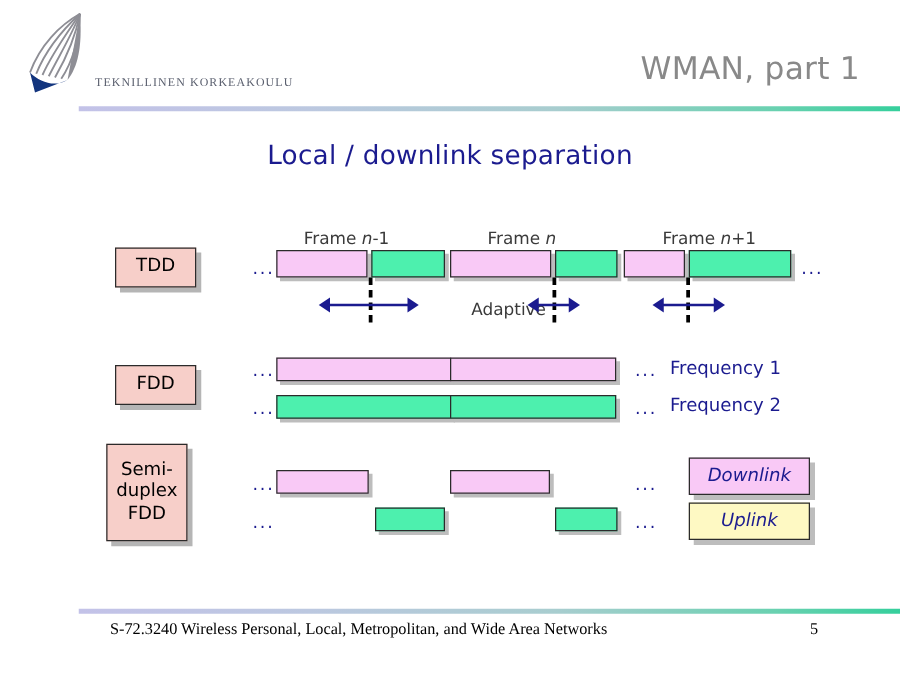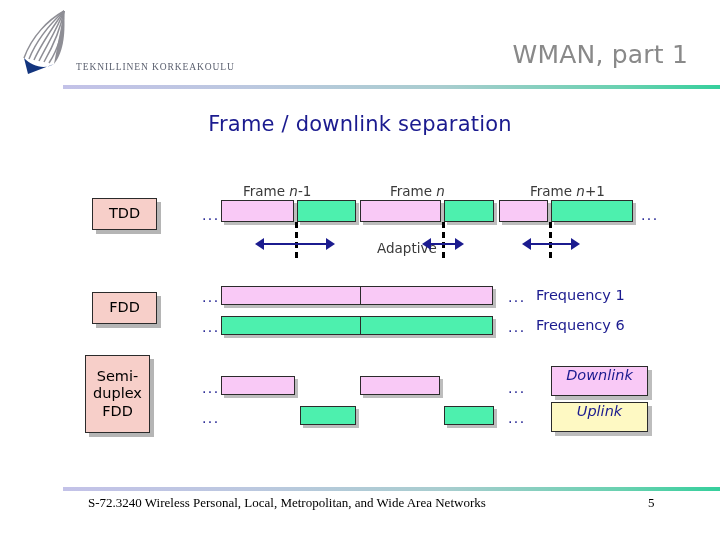--- a/index.html
+++ b/index.html
@@ -144,20 +144,21 @@
   }
 
   .legend-box {
     position: absolute;
     border: 1.3px solid #2b2b2b;
     box-shadow: 4px 4px 0 0 #bdbdbd;
     color: #1b1b8f;
     font-style: italic;
     font-size: 14.5px;
     display: flex;
+    align-items: center;
     justify-content: center;
     box-sizing: border-box;
   }
   .legend-box.dl { background: #f9c9f6; }
   .legend-box.ul { background: #fef9c3; }
 
   
   #footer-text {
     position: absolute;
     left: 88px; top: 495px;
@@ -190,21 +191,21 @@
     </g>
     <path d="M46 3 C48 30, 44 46, 36 56 L46 3 Z" fill="#8e8e95" stroke="none"></path>
     <path d="M6 50 C14 58, 26 62, 36 56 L10 66 Z" fill="#13357e" stroke="none"></path>
   </svg>
 
   <div id="logo-wordmark">TEKNILLINEN KORKEAKOULU</div>
   <div id="slide-title">WMAN, part 1</div>
   <div id="header-rule" class="rule-gradient"></div>
 </div>
 
-<div id="subtitle">Frame / downlink separation</div>
+<div id="subtitle">Local / downlink separation</div>
 
 <div class="frame-cap" style="left:243px; top:183px;"><span>Frame </span><i>n</i><span>-1</span></div>
 <div class="frame-cap" style="left:390px; top:183px;"><span>Frame </span><i>n</i><span></span></div>
 <div class="frame-cap" style="left:530px; top:183px;"><span>Frame </span><i>n</i><span>+1</span></div>
 
 <div class="row-label" style="left:92px; top:198px; width:65px; height:32px;">
   <span>TDD</span>
 </div>
 
 <div class="ellipsis" style="left:202px; top:208px;">...</div>
@@ -246,21 +247,21 @@
 <div class="ellipsis" style="left:202px; top:290px;">...</div>
 <div class="blk dl" style="left:221px; top:286px; width:140px; height:19px;"></div>
 <div class="blk dl" style="left:360px; top:286px; width:133px; height:19px;"></div>
 <div class="ellipsis" style="left:508px; top:290px;">...</div>
 <div class="freq-label" style="left:536px; top:287px;">Frequency 1</div>
 
 <div class="ellipsis" style="left:202px; top:320px;">...</div>
 <div class="blk ul" style="left:221px; top:316px; width:140px; height:19px;"></div>
 <div class="blk ul" style="left:360px; top:316px; width:133px; height:19px;"></div>
 <div class="ellipsis" style="left:508px; top:320px;">...</div>
-<div class="freq-label" style="left:536px; top:317px;">Frequency 6</div>
+<div class="freq-label" style="left:536px; top:317px;">Frequency 2</div>
 
 <div class="row-label" style="left:85px; top:355px; width:65px; height:78px;">
   <span>Semi-</span>
   <span>duplex</span>
   <span>FDD</span>
 </div>
 
 <div class="ellipsis" style="left:202px; top:381px;">...</div>
 <div class="blk dl" style="left:221px; top:376px; width:74px; height:19px;"></div>
 <div class="blk dl" style="left:360px; top:376px; width:80px; height:19px;"></div>

